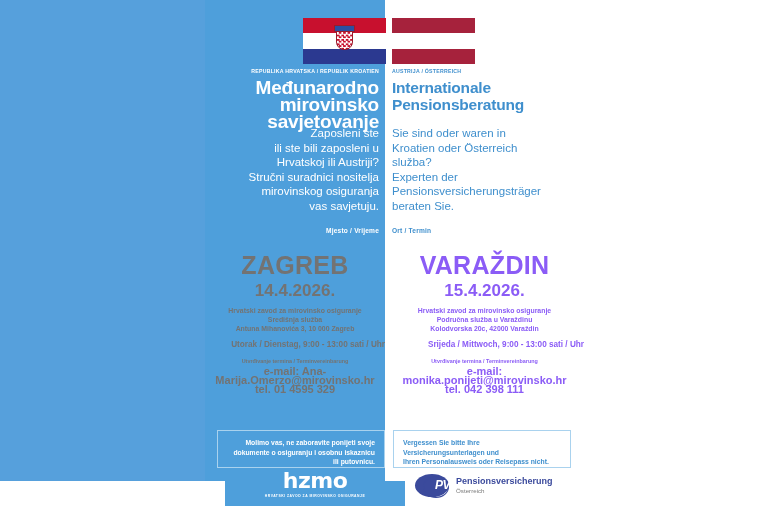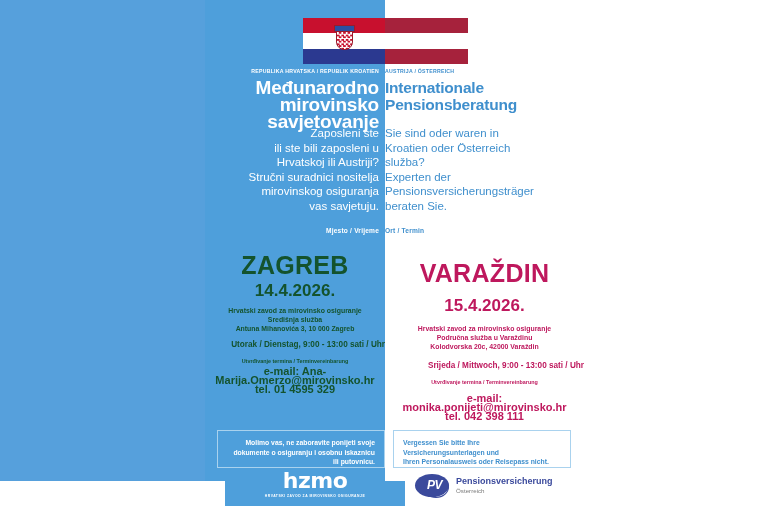--- a/index.html
+++ b/index.html
@@ -128,22 +128,22 @@
     margin-top:5px;
   }
   .city-booking{
     text-align:center;font-size:5.4px;font-weight:bold;line-height:7px;
     margin-top:8px;
   }
   .city-contact{
     text-align:center;font-size:11px;font-weight:bold;line-height:9.4px;
     margin-top:2px;
   }
-  .white-txt{color:#14532d;}
-  .blue-txt{color:#be185d;margin-top:8px;}
+  .white-txt{color:#737373;}
+  .blue-txt{color:#8b5cf6;}
 
   
   .notice{
     position:absolute;top:430px;box-sizing:border-box;
     border:1px solid #a9d2ee;
     font-size:6.8px;font-weight:bold;line-height:9.6px;
     padding:7px 9px;
   }
   .notice-hr{
     left:12px;width:168px;height:38px;
@@ -185,21 +185,21 @@
   }
   .pv-ell{
     position:absolute;left:0;top:0;width:34px;height:23px;border-radius:50%;
     background:#3b4a9c;
   }
   .pv-ell2{
     position:absolute;left:8px;top:1.5px;width:24px;height:20px;border-radius:50%;
     border:1.6px solid #3b4a9c;background:transparent;
   }
   .pv-txt{
-    position:absolute;left:12px;top:4px;color:#ffffff;font-weight:bold;
+    position:absolute;left:20px;top:4px;color:#ffffff;font-weight:bold;
     font-size:12px;line-height:15px;letter-spacing:-0.4px;
     font-style:italic;
   }
   .pv-name{color:#3b4a9c;font-size:9px;font-weight:bold;line-height:11px;}
   .pv-sub{color:#7a7a7a;font-size:6.2px;line-height:8px;}
 </style>
 </head>
 <body>
 
 <div class="page">
@@ -216,21 +216,21 @@
       <div class="band b2"></div>
       <div class="band b3"></div>
       <div class="coa">
         <div class="crown"></div>
         <div class="shield"></div>
       </div>
     </div>
 
     <div class="col-right" style="background:transparent;left:180px;top:0;width:199px;height:0;"></div>
 
-    <div style="position:absolute;left:173px;top:0;width:199px;height:481px;">
+    <div style="position:absolute;left:180px;top:0;width:199px;height:481px;">
       <div class="flag-at">
         <div class="band a1"></div>
         <div class="band a2"></div>
         <div class="band a3"></div>
       </div>
       <div class="country-at">AUSTRIJA / ÖSTERREICH</div>
       <div class="head-at" style="white-space:pre-line;">Internationale
 Pensionsberatung</div>
       <div class="intro-at" style="white-space:pre-line;">Sie sind oder waren in
 Kroatien oder Österreich

